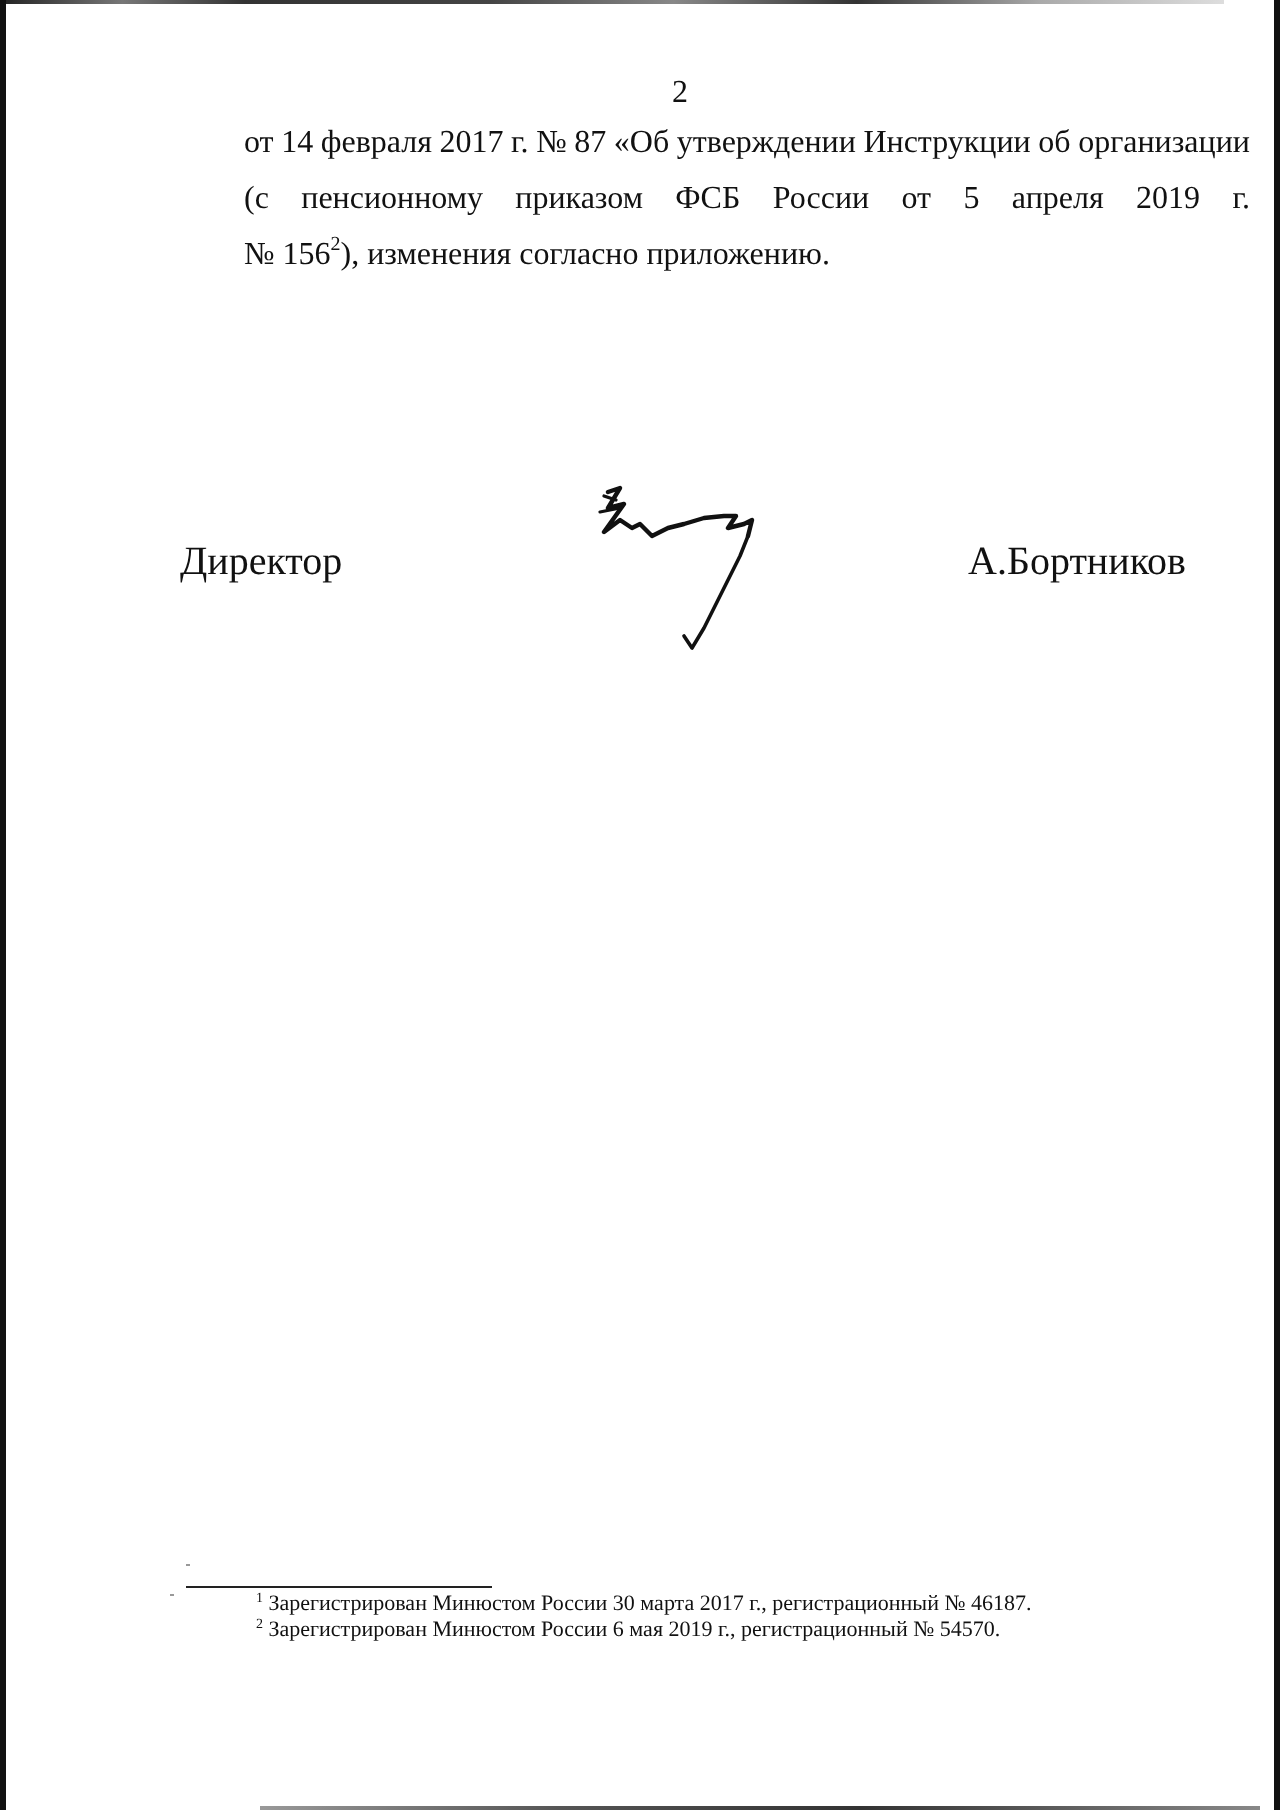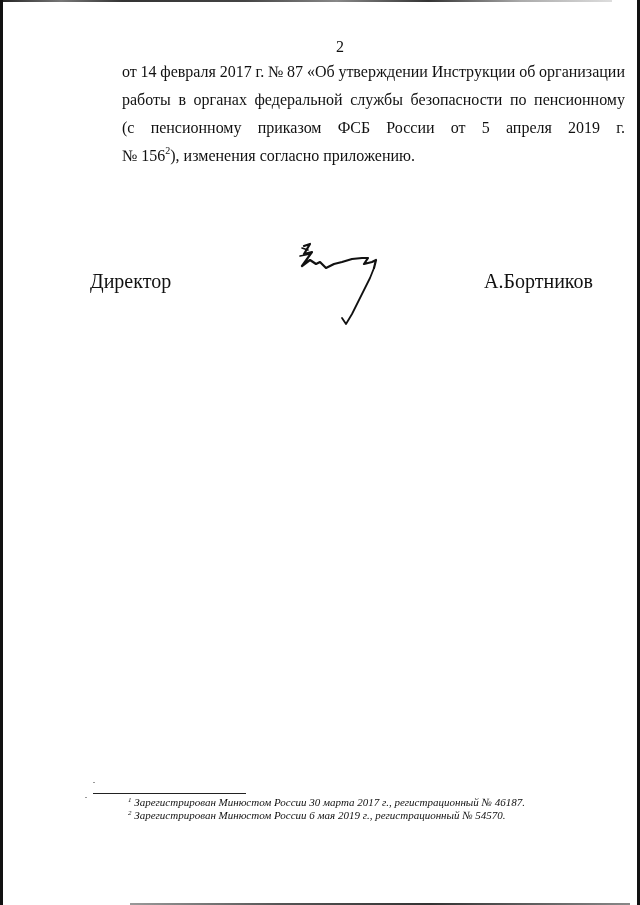--- a/index.html
+++ b/index.html
@@ -105,21 +105,20 @@
     }
     .footnotes {
       position: absolute;
       left: 128px;
       top: 796px;
       font-size: 11px;
       line-height: 13px;
     }
     .footnote {
       white-space: nowrap;
-      font-style: italic;
     }
     .footnote sup {
       font-size: 7px;
       vertical-align: 4px;
     }
     .speck {
       position: absolute;
       width: 2px; height: 1px; background: #999;
     }
   </style>
@@ -142,32 +141,20 @@
           <span>февраля</span>
           <span>2017</span>
           <span>г.</span>
           <span>№</span>
           <span>87</span>
           <span>«Об</span>
           <span>утверждении</span>
           <span>Инструкции</span>
           <span>об</span>
           <span>организации</span>
-        </div>
-    </div>
-    <div class="body-line">
-      <div class="jw" id="line1">
-          <span>работы</span>
-          <span>в</span>
-          <span>органах</span>
-          <span>федеральной</span>
-          <span>службы</span>
-          <span>безопасности</span>
-          <span>по</span>
-          <span>пенсионному</span>
         </div>
     </div>
     <div class="body-line">
       <div class="jw" id="line3">
           <span>(с</span>
           <span>пенсионному</span>
           <span>приказом</span>
           <span>ФСБ</span>
           <span>России</span>
           <span>от</span>

